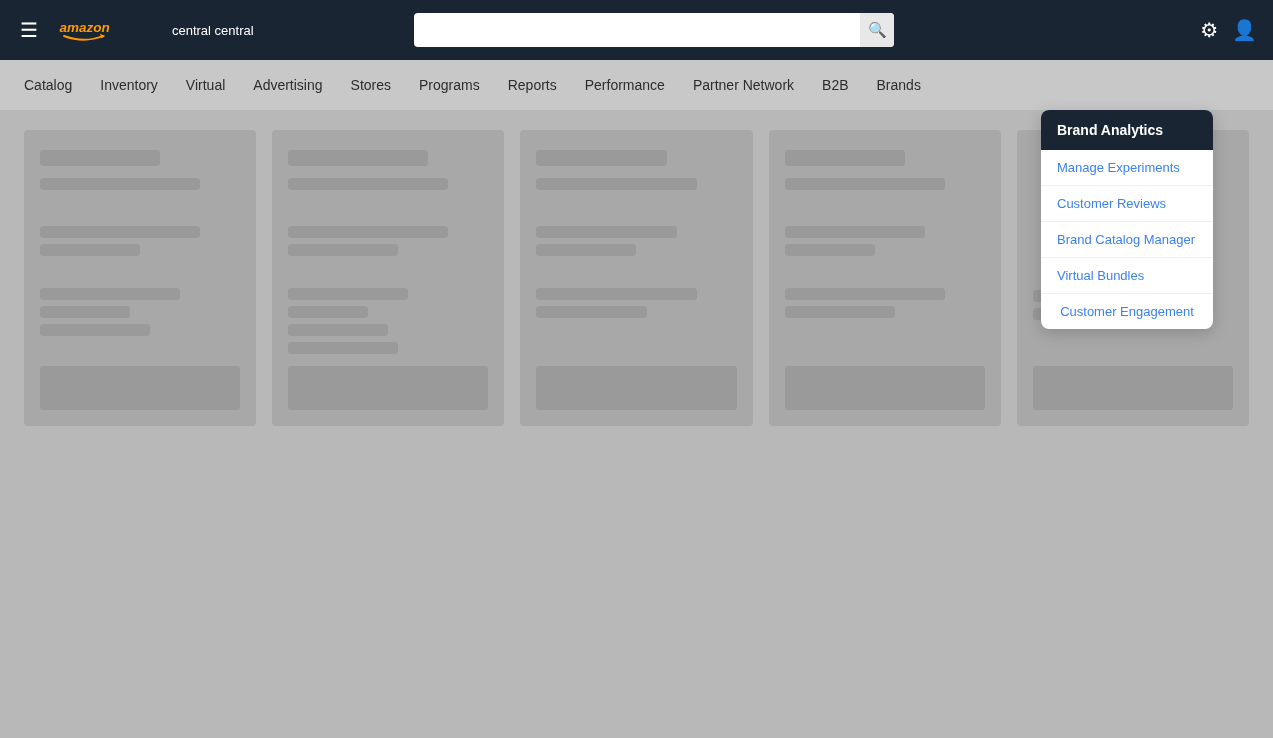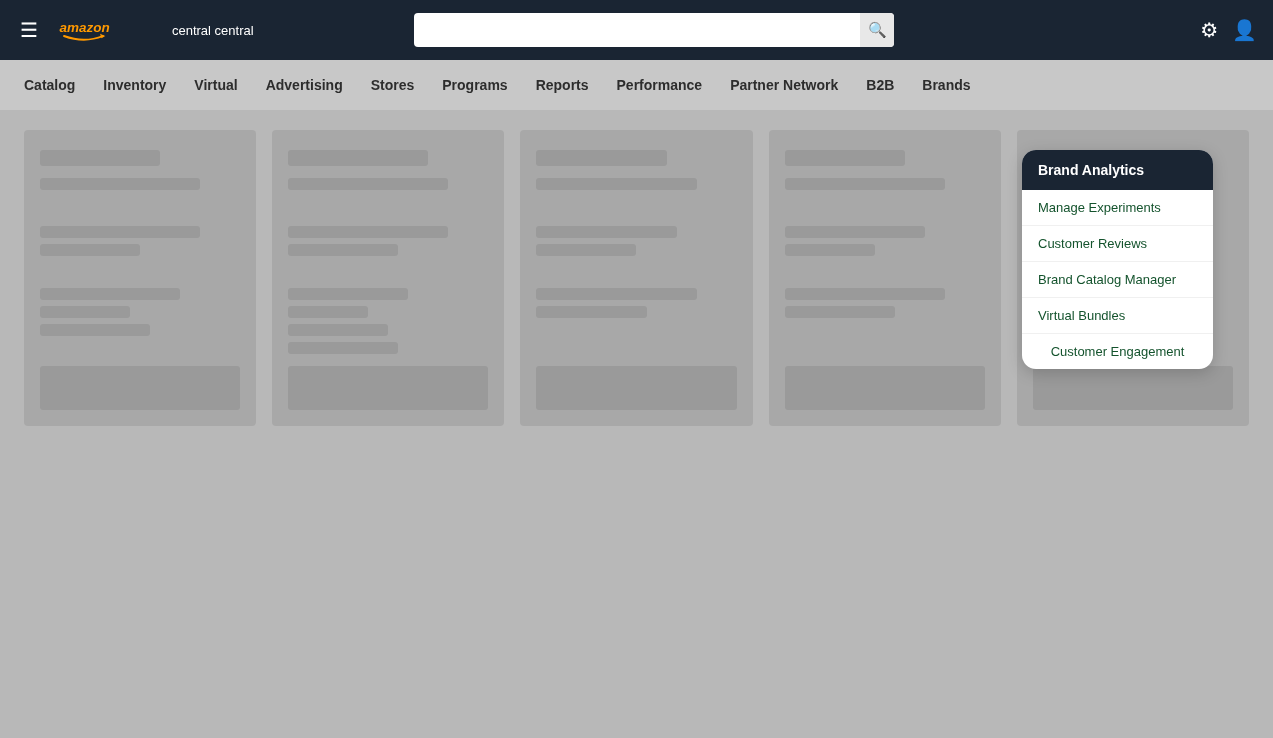--- a/index.html
+++ b/index.html
@@ -73,48 +73,46 @@
       padding: 0 24px;
       gap: 28px;
       position: relative;
     }
     .sec-nav-item {
       color: #2d2d2d;
       font-size: 14px;
       cursor: pointer;
       white-space: nowrap;
       padding: 4px 0;
-      font-weight: bold;
     }
 
     
     .dropdown-menu {
       position: absolute;
       top: 50px;
       right: 60px;
       background: #fff;
-      border-radius: 14px;
+      border-radius: 8px;
       box-shadow: 0 4px 16px rgba(0,0,0,0.18);
-      width: 191px;
+      width: 172px;
       z-index: 100;
       overflow: hidden;
-      margin-top: 40px;
     }
     .dropdown-item-header {
       background: #1a2533;
       color: #fff;
       padding: 12px 16px;
       font-size: 14px;
       font-weight: 600;
       cursor: pointer;
     }
     .dropdown-item {
       padding: 10px 16px;
       font-size: 13px;
-      color: #14532d;
+      color: #3b82f6;
       cursor: pointer;
       border-bottom: 1px solid #f0f0f0;
     }
     .dropdown-item:last-child { border-bottom: none; text-align: center; }
 
     
     .main-content {
       background: #b8b8b8;
       padding: 20px 24px;
       display: grid;

